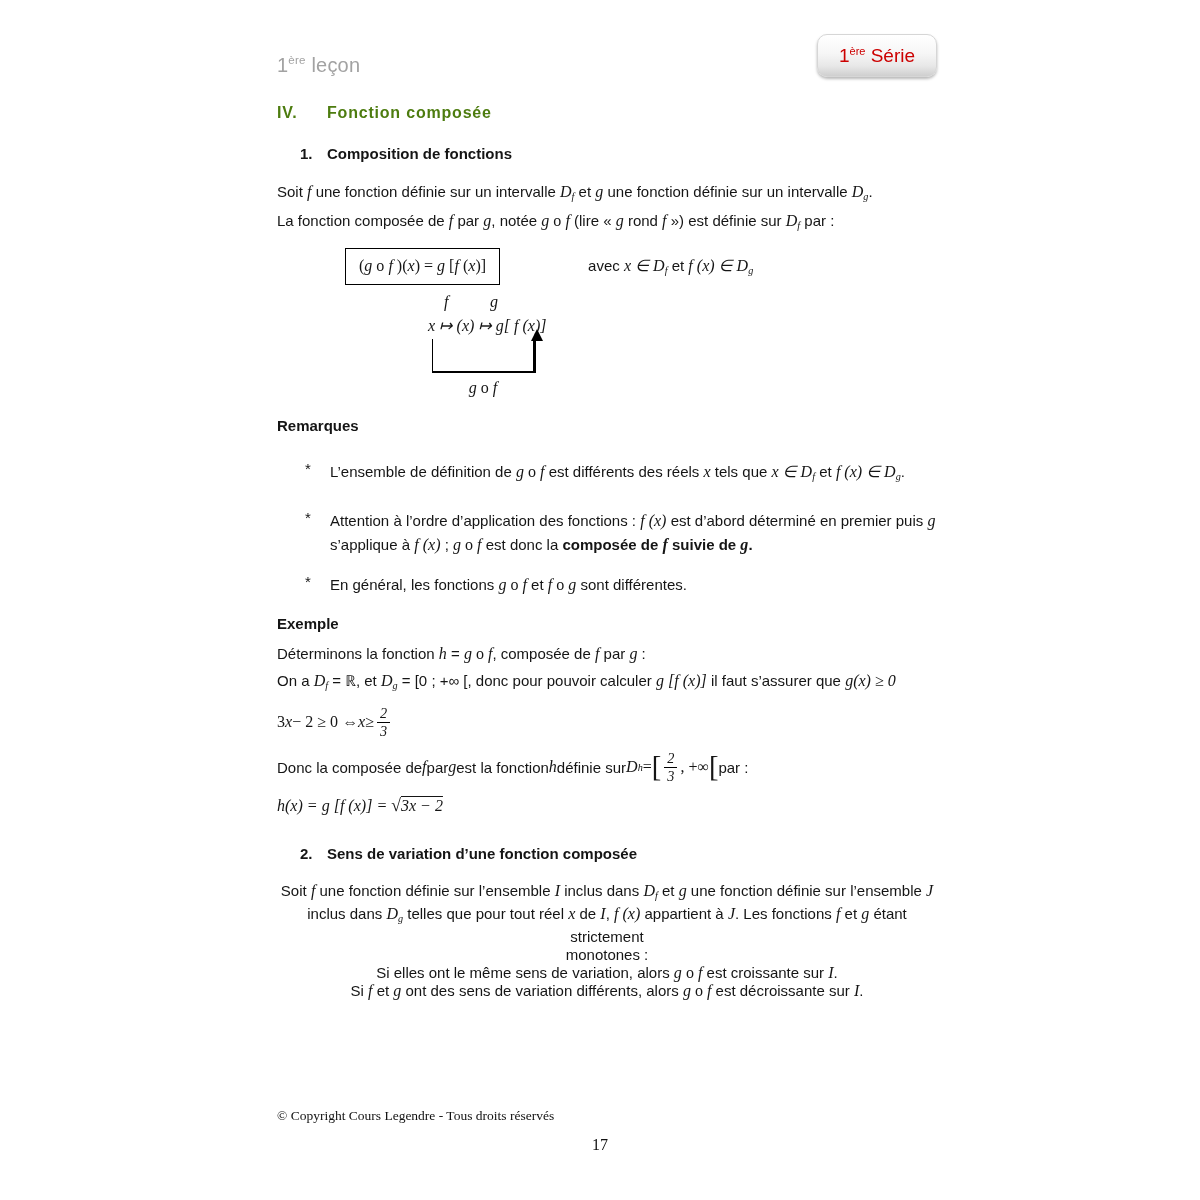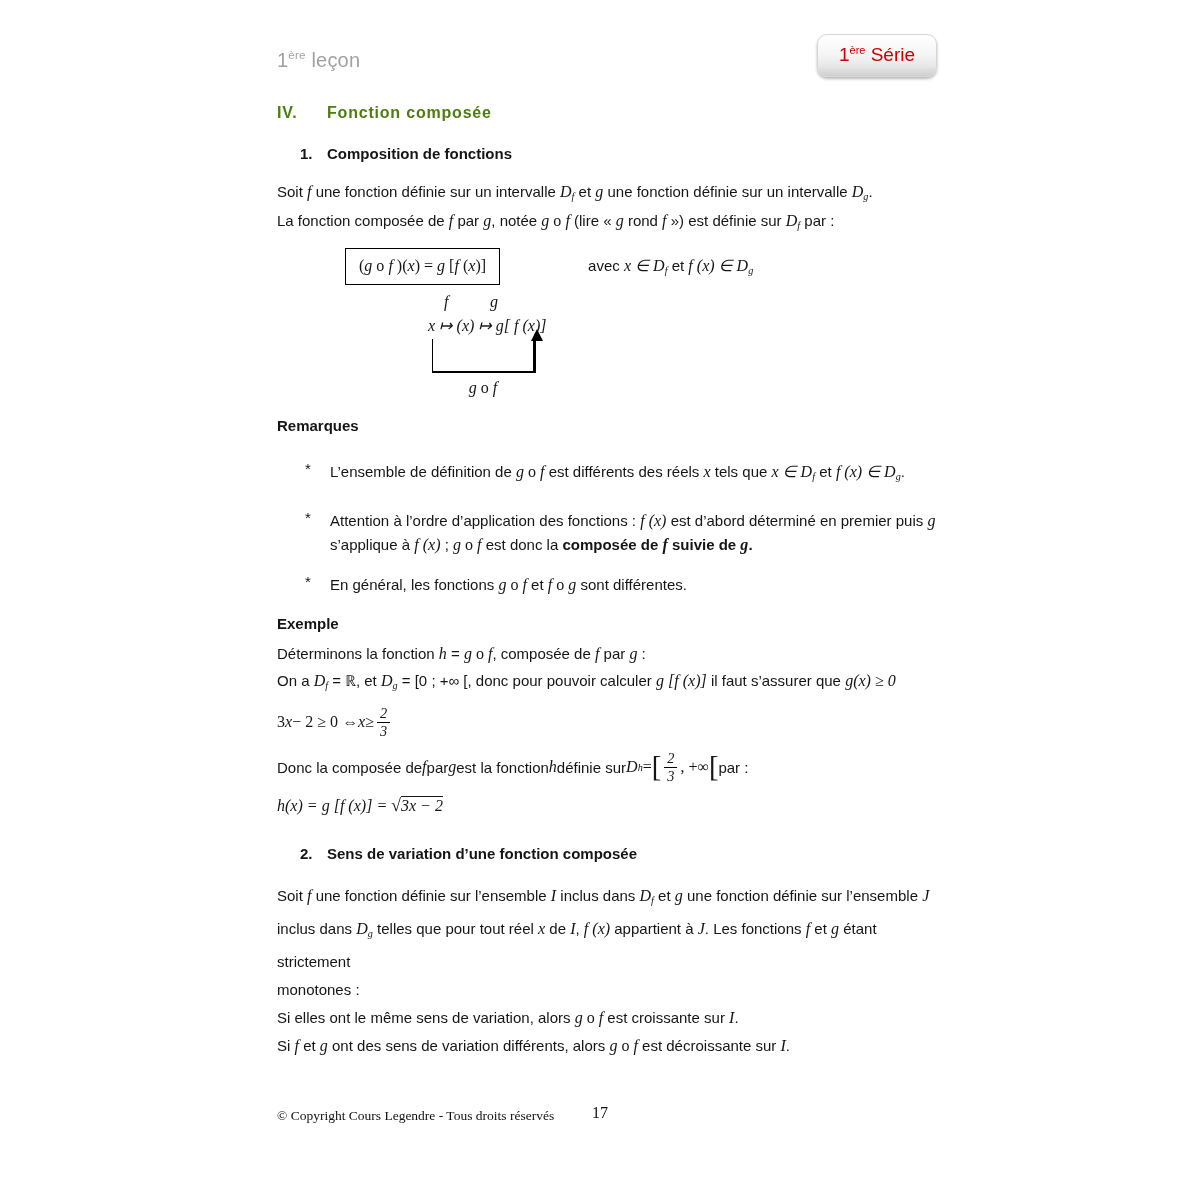--- a/index.html
+++ b/index.html
@@ -4,21 +4,21 @@
 <style>
   html,body{margin:0;padding:0;}
   body{
     width:1200px;height:1200px;position:relative;background:#ffffff;
     font-family:"Liberation Sans",sans-serif;color:#151515;font-size:15px;
     -webkit-font-smoothing:antialiased;overflow:hidden;
   }
   .content{position:absolute;left:277px;top:0;width:660px;}
 
   
-  .header-row{display:flex;justify-content:space-between;align-items:center;margin-top:33px;height:44px;}
+  .header-row{display:flex;justify-content:space-between;align-items:flex-end;margin-top:33px;height:44px;}
   .lesson-label{color:#a2a2a2;font-size:20px;margin-top:10px;letter-spacing:.2px;}
   .series-badge{
     min-width:118px;height:41px;border-radius:10px;border:1px solid #d6d6d6;
     background:linear-gradient(180deg,#ffffff 0%,#f6f6f6 45%,#e8e8e8 75%,#cfcfcf 100%);
     box-shadow:0 2px 3px rgba(0,0,0,.28);
     display:flex;align-items:center;justify-content:center;
     color:#cc0000;font-size:19px;
   }
   .sup{font-size:.58em;vertical-align:super;line-height:0;}
 
@@ -77,26 +77,26 @@
 
   .ex-lines{margin-top:22px;}
   .ex-lines .line{line-height:26px;}
   .work1{margin-top:8px;}
   .work1 .line{line-height:27px;}
   .ineq-line{margin-top:6px;display:flex;align-items:center;height:36px;}
   .donc-line{margin-top:6px;display:flex;align-items:center;height:42px;}
   .hx-line{margin-top:7px;height:28px;}
 
   .var-para{margin-top:20px;}
-  .var-para .line{line-height:28px;}
+  .var-para .line{line-height:18px;text-align:center;}
 
   
   .footer-copyright{position:absolute;left:277px;top:1108px;
                     font-family:"Liberation Serif",serif;font-size:13.5px;color:#111;}
-  .page-number{position:absolute;left:0;top:1104px;width:1200px;text-align:center;
+  .page-number{position:absolute;left:0;top:1136px;width:1200px;text-align:center;
                font-family:"Liberation Serif",serif;font-size:16px;color:#111;}
 </style>
 </head>
 <body>
 
 <div class="content">
 
   <div class="header-row">
     <div class="lesson-label"><span>1</span><span class="sup">ère</span><span> leçon</span></div>
     <div class="series-badge">

